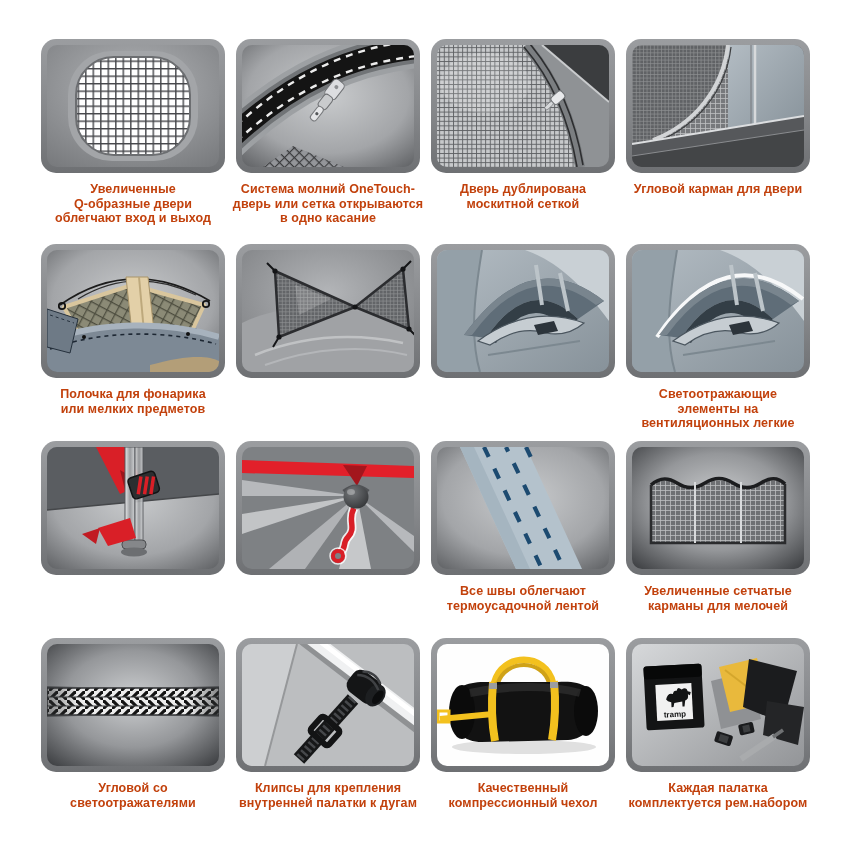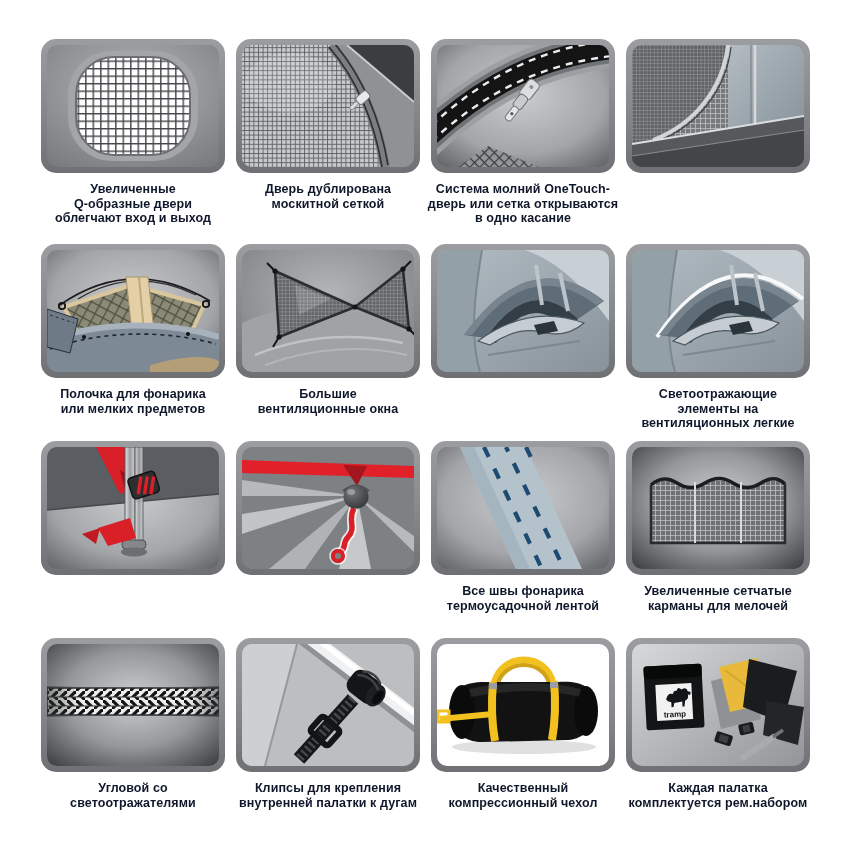--- a/index.html
+++ b/index.html
@@ -19,21 +19,21 @@
   }
   .cell { display:flex; flex-direction:column; align-items:center; }
   .img { width:186px; height:136px; display:block; flex:0 0 auto; }
   .caption {
     width: 214px;
     margin: 8px -14px 0;
     text-align: center;
     font-size: 12.5px;
     line-height: 14.5px;
     font-weight: bold;
-    color: #0f172a;
+    color: #c2410c;
     white-space: pre-line;
     letter-spacing: .1px;
   }
 </style>
 </head>
 <body>
 
 <svg width="0" height="0" style="position:absolute" aria-hidden="true">
   <defs>
     <linearGradient id="gfr" x1="0" y1="0" x2="0" y2="1">
@@ -132,61 +132,61 @@
     </svg>
     <div class="caption">Увеличенные
 Q-образные двери
 облегчают вход и выход</div>
   </div>
 
   <div class="cell">
     <svg class="img" viewBox="0 0 186 136">
       <rect x="1" y="1" width="184" height="134" rx="15" fill="url(#gfr)"></rect>
       <g clip-path="url(#clipR)">
-        <rect x="7" y="7" width="172" height="122" fill="#8f9295"></rect>
-        <polygon points="112,7 179,7 179,64" fill="#3b3d3f"></polygon>
-        <path d="M112,7 L179,64" stroke="#c9cbcd" stroke-width="2"></path>
-        <path d="M7,7 L96,7 C126,42 142,82 150,129 L7,129 Z" fill="url(#pmLight)"></path>
-        <ellipse cx="55" cy="45" rx="45" ry="30" fill="#ffffff" opacity=".14"></ellipse>
-        <path d="M96,7 C126,42 142,82 150,129" stroke="#7b7e81" stroke-width="10" fill="none"></path>
-        <path d="M94,9 C123,43 139,82 147,129" stroke="#2d2e30" stroke-width="1.6" fill="none"></path>
-        <path d="M100,6 C129,41 145,80 153,127" stroke="#2d2e30" stroke-width="1.6" fill="none"></path>
-        <g transform="rotate(48 126 62)">
-          <rect x="121" y="52" width="9" height="14" rx="3" fill="#e8e9eb" stroke="#717477"></rect>
-          <rect x="123.5" y="66" width="4" height="10" rx="2" fill="#d6d8da" stroke="#717477" stroke-width=".7"></rect>
-        </g>
-      </g>
-    </svg>
-    <div class="caption">Дверь дублирована
-москитной сеткой</div>
-  </div>
-
-  <div class="cell">
-    <svg class="img" viewBox="0 0 186 136">
-      <rect x="1" y="1" width="184" height="134" rx="15" fill="url(#gfr)"></rect>
-      <g clip-path="url(#clipR)">
         <rect x="7" y="7" width="172" height="122" fill="url(#gVig)"></rect>
         <polygon points="58,108 126,136 18,136" fill="url(#pmDiamond)"></polygon>
         <path d="M-8,104 C55,44 115,16 192,9" stroke="#9da0a3" stroke-width="40" fill="none"></path>
         <path d="M-8,104 C55,44 115,16 192,9" stroke="#717477" stroke-width="30" fill="none"></path>
         <path d="M-8,104 C55,44 115,16 192,9" stroke="#141414" stroke-width="22" fill="none"></path>
         <path d="M-8,112 C55,52 115,24 192,17" stroke="#ececec" stroke-width="2.4" fill="none" stroke-dasharray="7 6"></path>
         <path d="M-8,96 C55,36 115,8 192,1" stroke="#ececec" stroke-width="2.4" fill="none" stroke-dasharray="7 6"></path>
         <g transform="rotate(38 95 58)">
           <rect x="88" y="40" width="13" height="20" rx="4" fill="#dcdde0" stroke="#6f7174"></rect>
           <rect x="90" y="58" width="10" height="15" rx="3.5" fill="#c9cbcd" stroke="#6f7174"></rect>
           <rect x="92" y="72" width="7" height="16" rx="3" fill="#e4e5e7" stroke="#77797c"></rect>
           <circle cx="95.5" cy="80" r="1.6" fill="#55575a"></circle>
           <circle cx="94.5" cy="47" r="2" fill="#8e9093"></circle>
         </g>
       </g>
     </svg>
     <div class="caption">Система молний OneTouch-
 дверь или сетка открываются
 в одно касание</div>
+  </div>
+
+  <div class="cell">
+    <svg class="img" viewBox="0 0 186 136">
+      <rect x="1" y="1" width="184" height="134" rx="15" fill="url(#gfr)"></rect>
+      <g clip-path="url(#clipR)">
+        <rect x="7" y="7" width="172" height="122" fill="#8f9295"></rect>
+        <polygon points="112,7 179,7 179,64" fill="#3b3d3f"></polygon>
+        <path d="M112,7 L179,64" stroke="#c9cbcd" stroke-width="2"></path>
+        <path d="M7,7 L96,7 C126,42 142,82 150,129 L7,129 Z" fill="url(#pmLight)"></path>
+        <ellipse cx="55" cy="45" rx="45" ry="30" fill="#ffffff" opacity=".14"></ellipse>
+        <path d="M96,7 C126,42 142,82 150,129" stroke="#7b7e81" stroke-width="10" fill="none"></path>
+        <path d="M94,9 C123,43 139,82 147,129" stroke="#2d2e30" stroke-width="1.6" fill="none"></path>
+        <path d="M100,6 C129,41 145,80 153,127" stroke="#2d2e30" stroke-width="1.6" fill="none"></path>
+        <g transform="rotate(48 126 62)">
+          <rect x="121" y="52" width="9" height="14" rx="3" fill="#e8e9eb" stroke="#717477"></rect>
+          <rect x="123.5" y="66" width="4" height="10" rx="2" fill="#d6d8da" stroke="#717477" stroke-width=".7"></rect>
+        </g>
+      </g>
+    </svg>
+    <div class="caption">Дверь дублирована
+москитной сеткой</div>
   </div>
 
   <div class="cell">
     <svg class="img" viewBox="0 0 186 136">
       <rect x="1" y="1" width="184" height="134" rx="15" fill="url(#gfr)"></rect>
       <g clip-path="url(#clipR)">
         <rect x="7" y="7" width="172" height="122" fill="url(#pmDark)"></rect>
         <polygon points="103,7 179,7 179,86 103,98" fill="url(#gSteel)"></polygon>
         <path d="M103,7 C98,50 70,86 28,102 L103,98 Z" fill="#77797c"></path>
         <g clip-path="url(#clipR)">
@@ -195,20 +195,21 @@
         <path d="M103,7 C98,50 70,86 28,102" stroke="#d2d4d6" stroke-width="4" fill="none"></path>
         <path d="M106,9 C101,52 73,88 31,104" stroke="#3c3e40" stroke-width="1.2" fill="none"></path>
         <line x1="130" y1="7" x2="130" y2="86" stroke="#d7d9db" stroke-width="2.5"></line>
         <line x1="126" y1="7" x2="126" y2="88" stroke="#77797c" stroke-width="1"></line>
         <polygon points="7,106 179,78 179,129 7,129" fill="#56585b"></polygon>
         <polygon points="7,118 179,92 179,129 7,129" fill="#434547"></polygon>
         <path d="M7,106 L179,78" stroke="#dcdee0" stroke-width="2"></path>
         <path d="M7,118 L179,92" stroke="#8a8c8f" stroke-width="1"></path>
       </g>
     </svg>
+    <div class="caption">Угловой карман для двери</div>
   </div>
 
   <div class="cell">
     <svg class="img" viewBox="0 0 186 136">
       <rect x="1" y="1" width="184" height="134" rx="15" fill="url(#gfr)"></rect>
       <g clip-path="url(#clipR)">
         <rect x="7" y="7" width="172" height="122" fill="url(#gVig)"></rect>
         <path d="M20,62 Q92,12 170,58" stroke="#1c1c1c" stroke-width="1.8" fill="none"></path>
         <path d="M38,56 Q94,22 156,52" stroke="#2e2e2e" stroke-width="1.2" fill="none"></path>
         <polygon points="24,64 92,42 164,62 152,88 38,90" fill="url(#pmNet)" stroke="#d9c69d" stroke-width="4" stroke-linejoin="round"></polygon>
@@ -244,22 +245,20 @@
         <polygon points="120,64 168,26 174,86" fill="url(#pmDark)" stroke="#26272a" stroke-width="2.5" stroke-linejoin="round" opacity=".95"></polygon>
         <polygon points="60,42 96,56 64,72" fill="#ffffff" opacity=".18"></polygon>
         <path d="M40,28 L32,20 M44,94 L38,104 M168,26 L176,18 M174,86 L180,92" stroke="#141517" stroke-width="2"></path>
         <circle cx="40" cy="28" r="2.6" fill="#141517"></circle>
           <circle cx="44" cy="94" r="2.6" fill="#141517"></circle>
         <circle cx="120" cy="64" r="2.6" fill="#141517"></circle>
           <circle cx="168" cy="26" r="2.6" fill="#141517"></circle>
         <circle cx="174" cy="86" r="2.6" fill="#141517"></circle>
       </g>
     </svg>
-    <div class="caption">Большие
-вентиляционные окна</div>
   </div>
 
   <div class="cell">
     <svg class="img" viewBox="0 0 186 136">
       <rect x="1" y="1" width="184" height="134" rx="15" fill="url(#gfr)"></rect>
       <g clip-path="url(#clipR)">
         <rect x="7" y="7" width="172" height="122" fill="url(#gSteel)"></rect>
         <path d="M95,7 L179,7 L179,78 C150,38 122,16 95,7 Z" fill="#c9d0d5"></path>
         <path d="M7,7 L52,7 C44,55 40,95 50,129 L7,129 Z" fill="#94a0a8"></path>
         <path d="M52,7 C44,55 40,95 50,129" stroke="#7c8890" stroke-width="2" fill="none"></path>
@@ -348,21 +347,21 @@
       <rect x="1" y="1" width="184" height="134" rx="15" fill="url(#gfr)"></rect>
       <g clip-path="url(#clipR)">
         <rect x="7" y="7" width="172" height="122" fill="url(#gVig)"></rect>
         <polygon points="30,7 96,7 152,129 86,129" fill="#b4c2cc"></polygon>
         <polygon points="30,7 44,7 100,129 86,129" fill="#a5b5c0"></polygon>
         <path d="M54,7 L112,129" stroke="#1c4a70" stroke-width="4.2" stroke-dasharray="11 13" fill="none"></path>
         <path d="M76,7 L134,129" stroke="#1c4a70" stroke-width="4.2" stroke-dasharray="11 13" stroke-dashoffset="6" fill="none"></path>
         <path d="M96,7 L104,24" stroke="#1c4a70" stroke-width="4.2" stroke-dasharray="11 13" fill="none"></path>
       </g>
     </svg>
-    <div class="caption">Все швы фонарика
+    <div class="caption">Все швы облегчают
 термоусадочной лентой</div>
   </div>
 
   <div class="cell">
     <svg class="img" viewBox="0 0 186 136">
       <rect x="1" y="1" width="184" height="134" rx="15" fill="url(#gfr)"></rect>
       <g clip-path="url(#clipR)">
         <rect x="7" y="7" width="172" height="122" fill="url(#gVigStrong)"></rect>
         <g clip-path="url(#clipPocket)">
           <rect x="26" y="34" width="134" height="70" fill="#6e7073"></rect>

